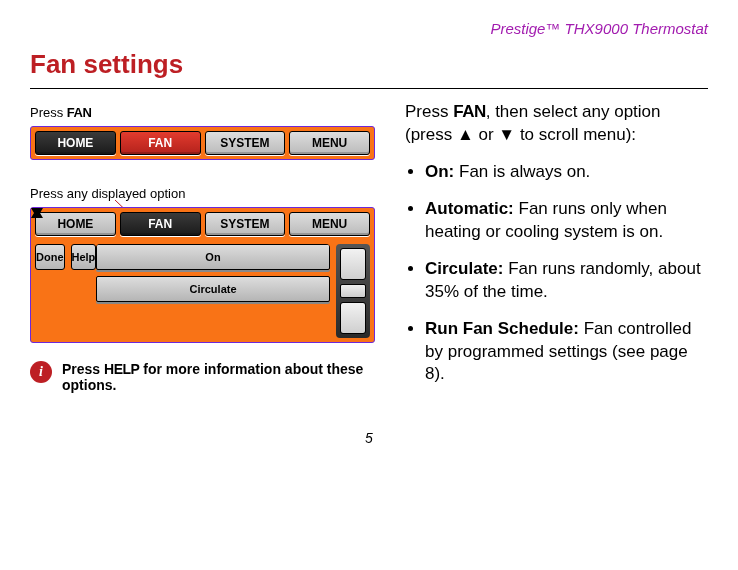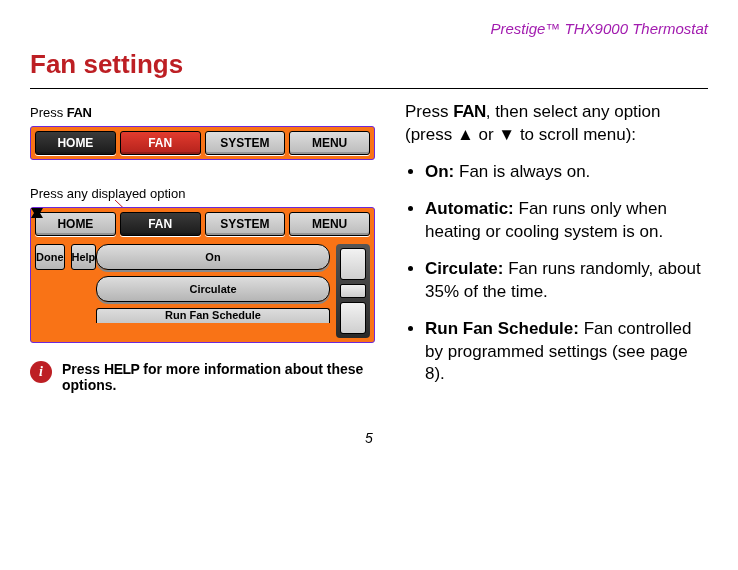--- a/index.html
+++ b/index.html
@@ -60,21 +60,21 @@
   .tab.dark{background:linear-gradient(#3a3a3a,#1b1b1b);color:#fff;}
   .tab.red{background:linear-gradient(#e23b2e,#b4221c);color:#fff;}
   .tab.d2{background:linear-gradient(#d9d9d9,#b8b8b8);}
   .side-btns{display:flex;flex-direction:row;gap:6px;width:55px;}
   .sbtn{height:24px;display:flex;align-items:center;justify-content:center;
         font-family:"Arial Black",Arial,sans-serif;font-weight:900;font-size:11px;
         border:1px solid #000;border-radius:3px;background:linear-gradient(#ddd,#b5b5b5);}
   .center-col{flex:1;display:flex;flex-direction:column;gap:6px;overflow:hidden;border-radius:4px;}
   .opt{height:24px;display:flex;align-items:center;justify-content:center;
        font-family:"Arial Black",Arial,sans-serif;font-weight:900;font-size:11px;
-       border:1px solid #000;border-radius:12px;background:linear-gradient(#ddd,#b5b5b5);box-shadow:0 2px 0 #888;}
+       border:1px solid #000;border-radius:2px;background:linear-gradient(#ddd,#b5b5b5);box-shadow:0 2px 0 #888;}
   .opt.red{background:linear-gradient(#e23b2e,#b4221c);color:#fff;}
   .cut{height:14px;display:flex;align-items:flex-start;justify-content:center;
        font-family:"Arial Black",Arial,sans-serif;font-weight:900;font-size:11px;
        border:1px solid #000;border-bottom:none;border-radius:3px 3px 0 0;background:linear-gradient(#ddd,#c8c8c8);overflow:hidden;}
   .scroll-col{width:34px;background:linear-gradient(#555,#2a2a2a);border-radius:4px;display:flex;flex-direction:column;justify-content:space-between;padding:4px;box-sizing:border-box;}
   .arrow-btn{height:30px;background:linear-gradient(#f2f2f2,#cfcfcf);border:1px solid #000;border-radius:3px;display:flex;align-items:center;justify-content:center;}
   .indicator{height:12px;background:linear-gradient(#eee,#ccc);border:1px solid #000;border-radius:2px;margin:4px 0;}
   ul.bullets{padding-left:20px;margin:14px 0;}
   ul.bullets li{margin-bottom:14px;}
   .info-row{display:flex;gap:10px;margin-top:18px;align-items:flex-start;}
@@ -125,21 +125,20 @@
 
           <div style="display:flex;gap:6px;margin-top:8px;">
             <div class="side-btns">
               <div class="sbtn">Done</div>
               <div class="sbtn">Help</div>
             </div>
 
             <div class="center-col">
               <div class="opt">On</div>
               <div class="opt">Circulate</div>
-              <div class="cut">Run Fan Schedule</div>
             </div>
 
             <div class="scroll-col">
               <div class="arrow-btn">
                 <svg width="12" height="10">
                     <polygon points="6,0 12,10 0,10" fill="#000"></polygon>
                   </svg>
               </div>
               <div class="indicator"></div>
               <div class="arrow-btn">

